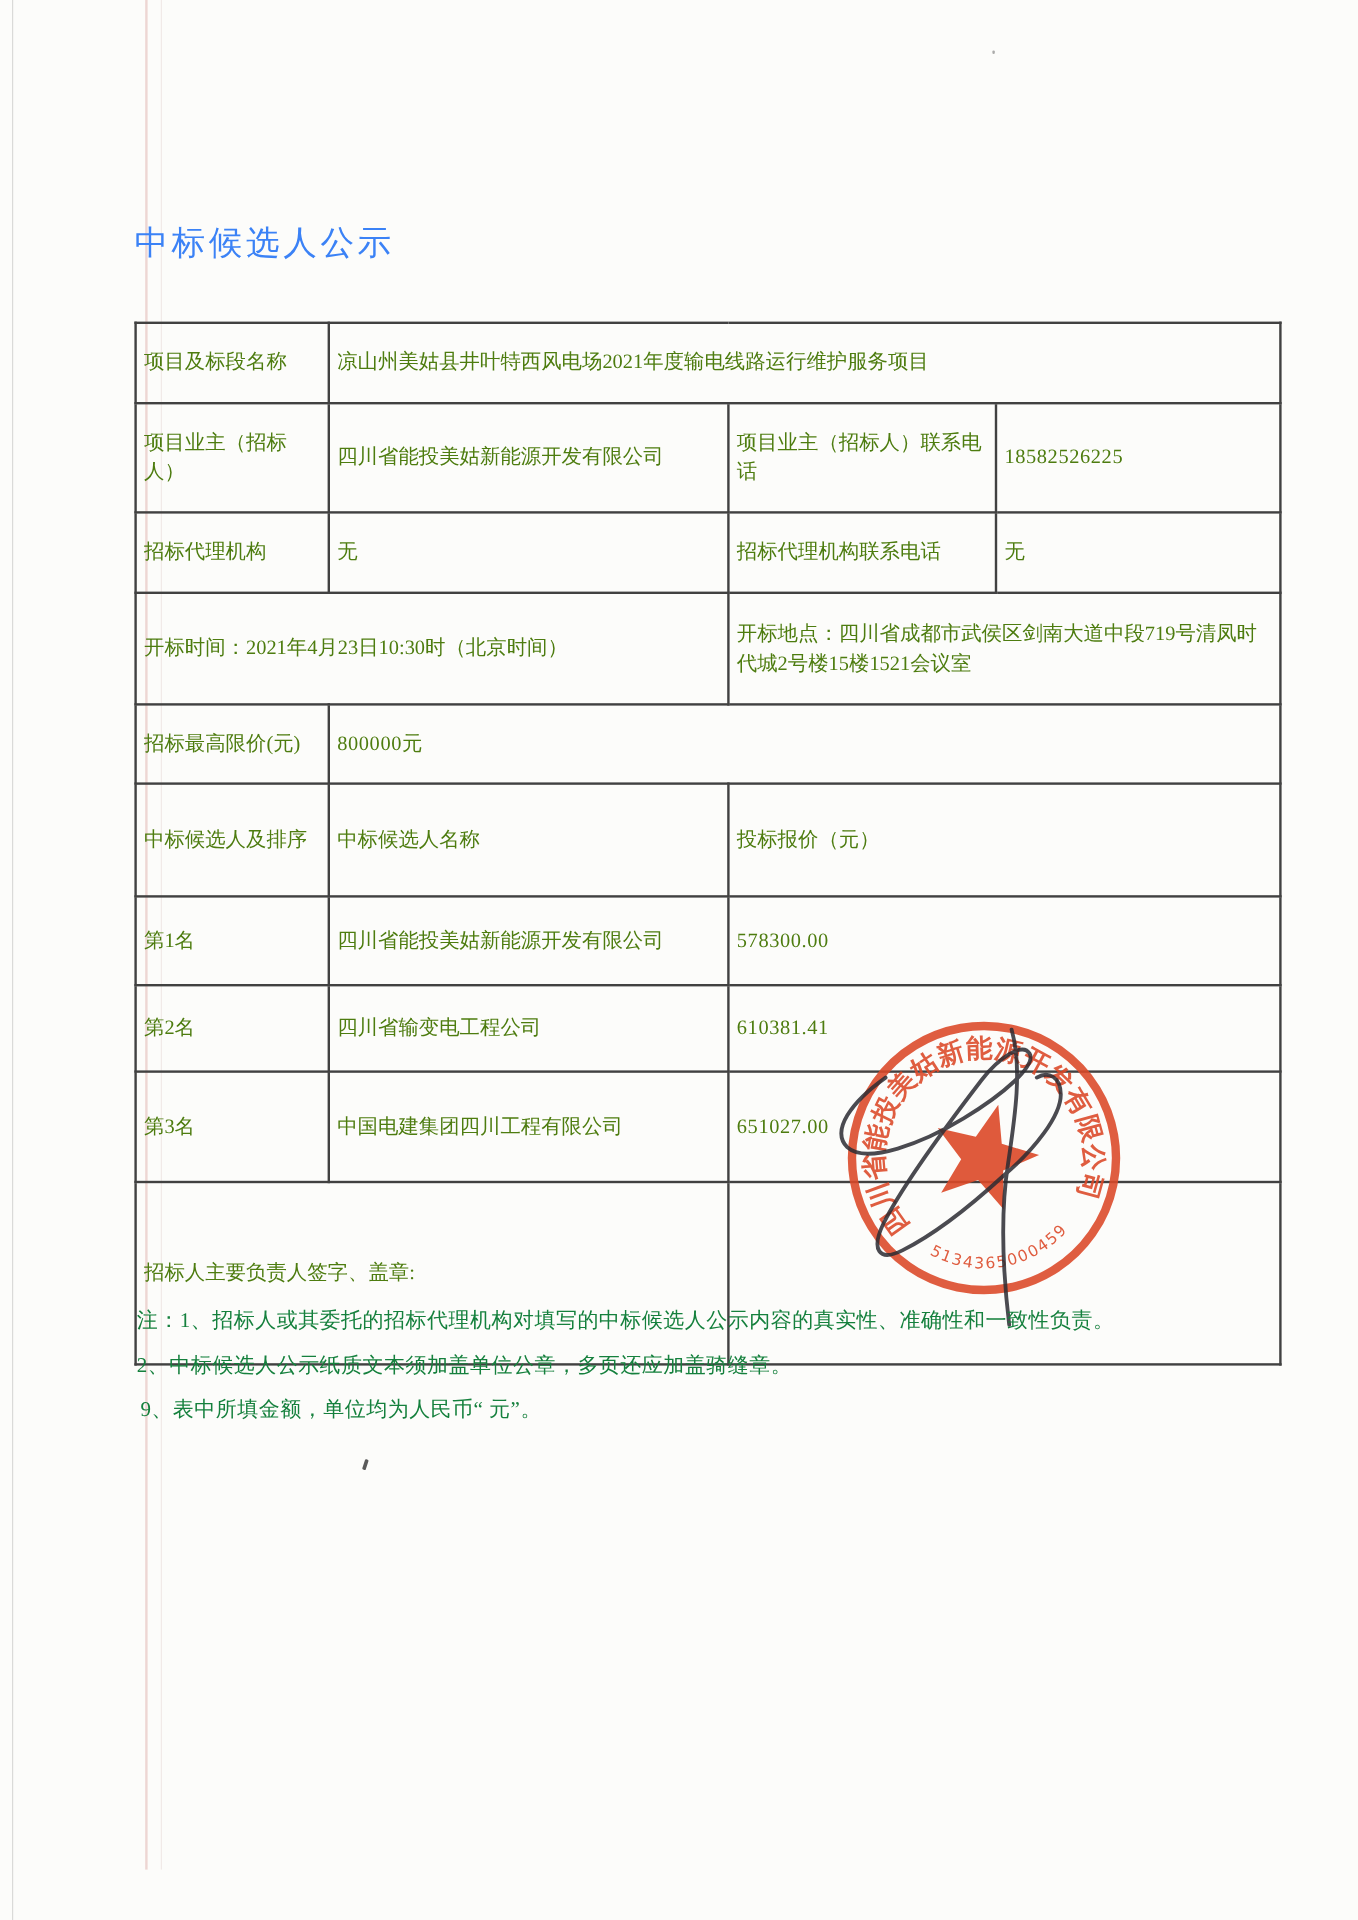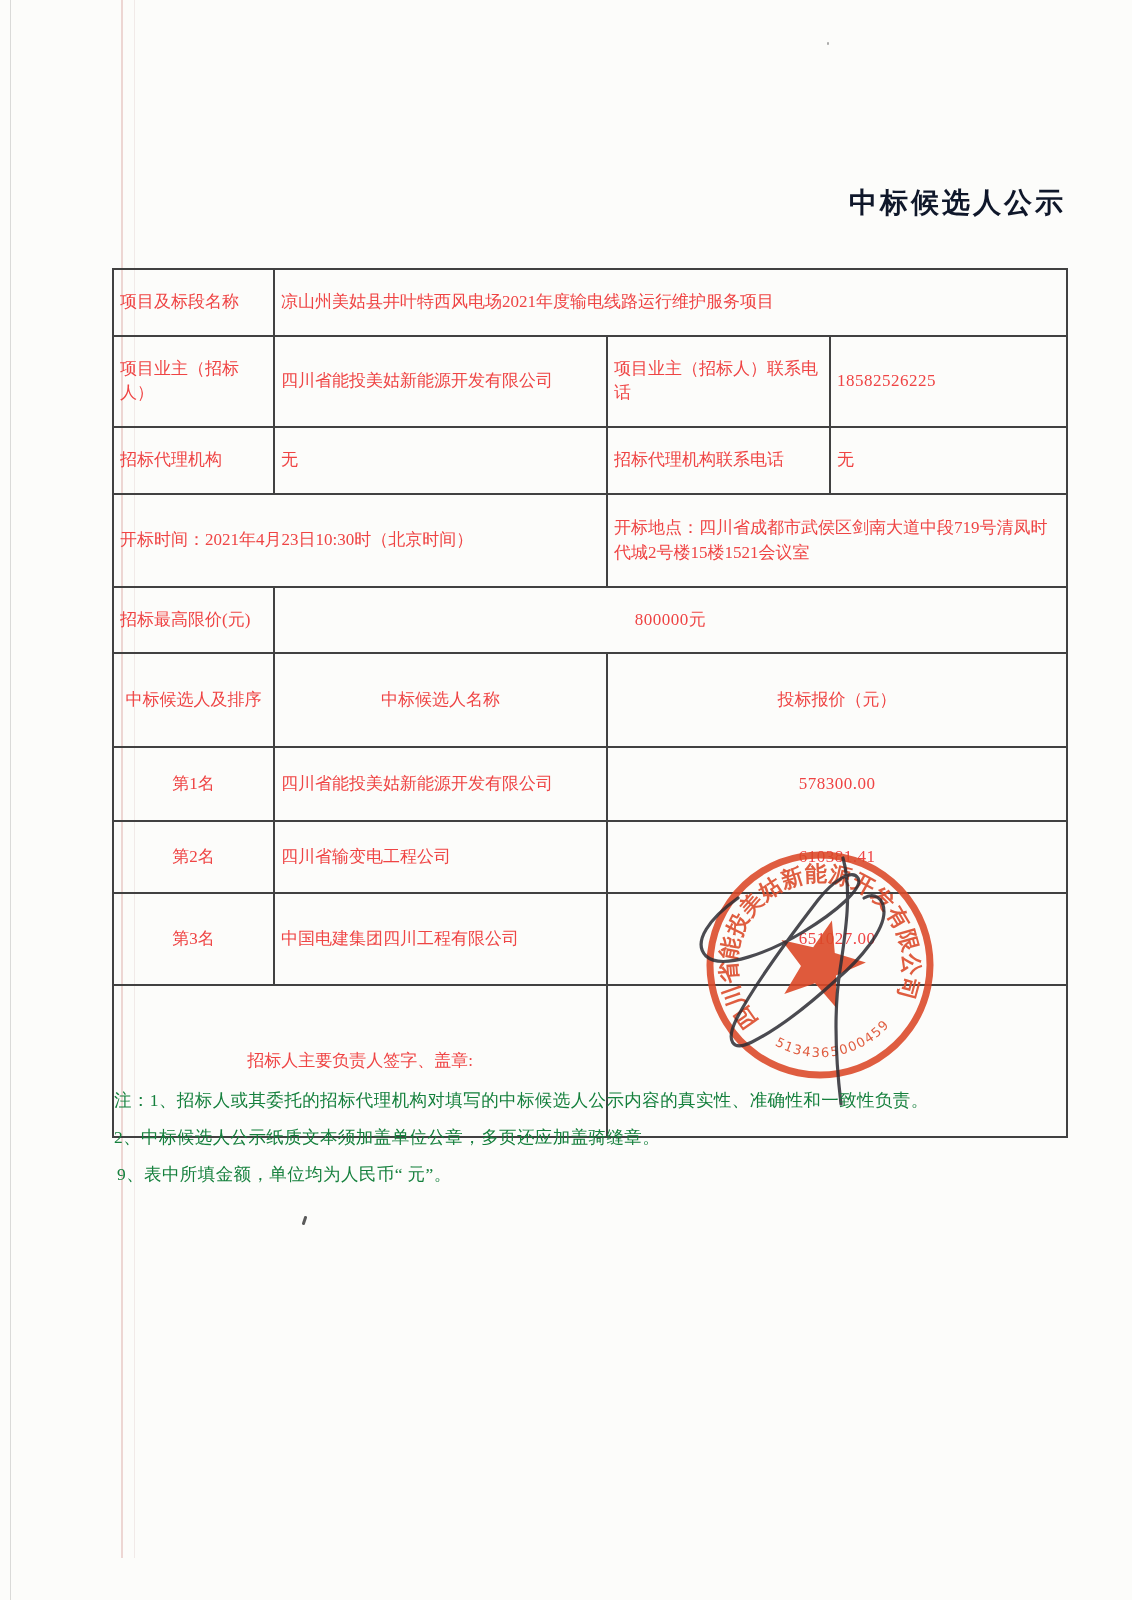--- a/index.html
+++ b/index.html
@@ -12,35 +12,35 @@
   .page{position:absolute;inset:0;}
   
   .edge-line{position:absolute;top:0;left:10px;width:1px;height:100%;background:rgba(130,130,130,.28);}
   .fold-line-pink{position:absolute;top:0;left:121px;width:2px;height:1558px;background:rgba(216,158,152,.40);}
   .fold-line-light{position:absolute;top:0;left:134px;width:1px;height:1558px;background:rgba(205,175,170,.22);}
   .speck-top{position:absolute;left:827px;top:42px;width:2px;height:3px;background:rgba(90,90,90,.5);border-radius:1px;}
   .speck-mark{position:absolute;left:303px;top:1216px;width:3px;height:9px;background:#5a5a5a;transform:rotate(18deg);border-radius:1px;}
 
   .doc-title{
     position:absolute;left:112px;top:184px;width:954px;
-    text-align:right;font-family:"DejaVu Sans","Liberation Sans",sans-serif;
-    font-size:28px;font-weight:bold;letter-spacing:3px;color:#0f172a;
+    text-align:left;font-family:"DejaVu Sans","Liberation Sans",sans-serif;
+    font-size:28px;font-weight:normal;letter-spacing:3px;color:#3b82f6;
   }
 
   table.bid-table{
     position:absolute;left:112px;top:268px;width:954px;
     border-collapse:collapse;table-layout:fixed;
   }
   table.bid-table td{
     border:2px solid #414141;
-    font-size:17px;line-height:1.45;color:#ef4444;
+    font-size:17px;line-height:1.45;color:#4d7c0f;
     padding:20px 6px;vertical-align:middle;
     overflow:hidden;
   }
-  td.c{text-align:center;}
+  td.c{text-align:left;}
   td.num{font-size:18px;letter-spacing:.5px;}
   .seal-cell{position:relative;}
 
   .seal-wrap{position:absolute;left:640px;top:830px;width:340px;height:290px;pointer-events:none;}
   .seal-wrap svg{display:block;}
 
   .notes{position:absolute;left:114px;top:1090px;width:950px;font-size:17.5px;color:#15803d;letter-spacing:.4px;}
   .notes p{margin:0 0 15px 0;line-height:1.25;}
   .notes p:nth-child(3){margin-left:3px;}
 </style>

